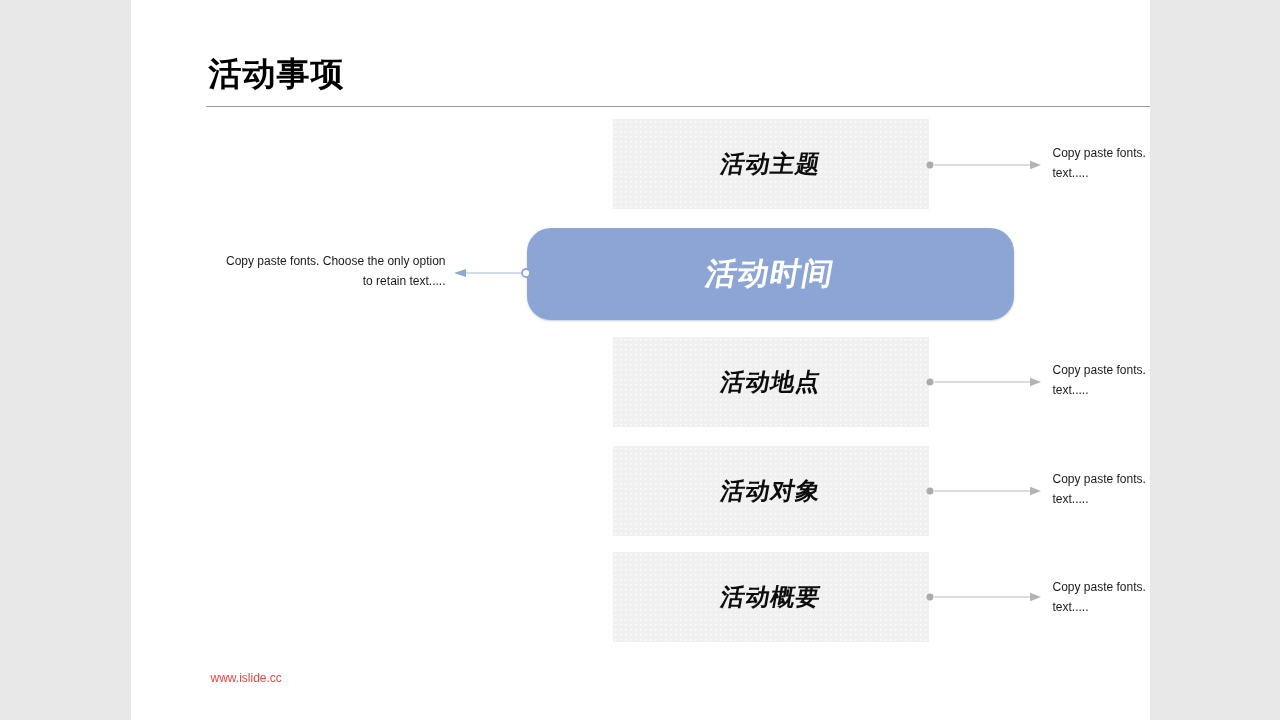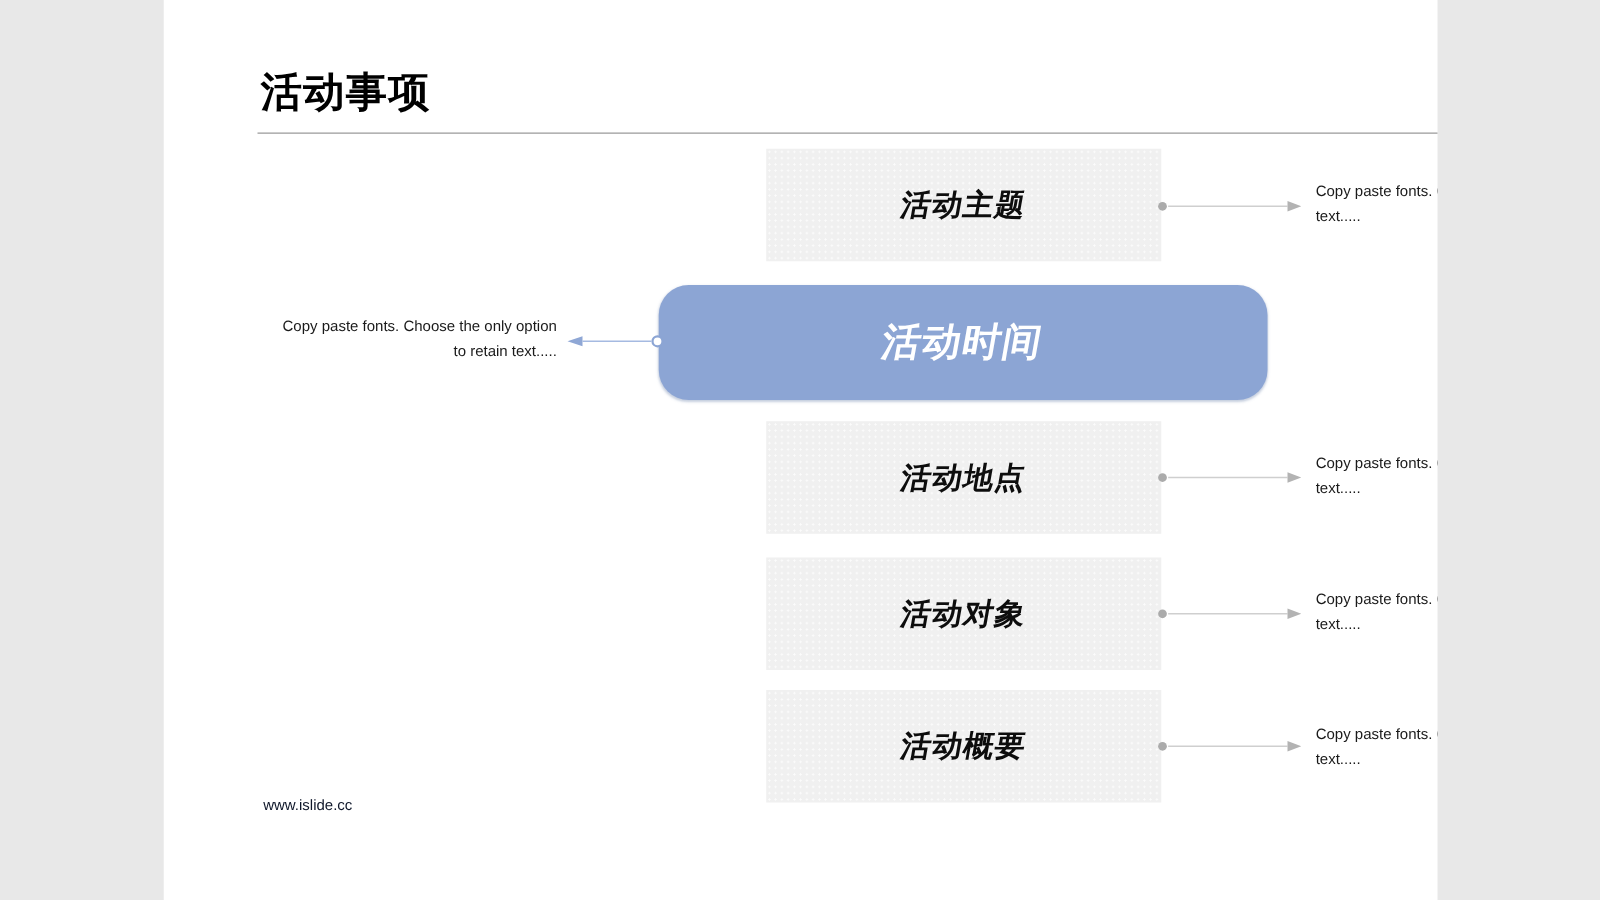--- a/index.html
+++ b/index.html
@@ -70,23 +70,23 @@
     font-size: 12px;
     line-height: 20px;
     color: #1a1a1a;
   }
   .annotation.right-side { left: 922px; width: 272px; text-align: left; }
   .annotation.left-side  { left: 89px;  width: 226px; text-align: right; }
   .connector { position: absolute; }
   .footer-url {
     position: absolute;
     left: 80px;
-    top: 637px;
+    top: 671px;
     font-size: 12px;
-    color: #0f172a;
+    color: #ef4444;
   }
   .page-number {
     position: absolute;
     left: 1186px;
     top: 652px;
     width: 20px;
     text-align: center;
     font-size: 14px;
     color: #8c8c8c;
   }

